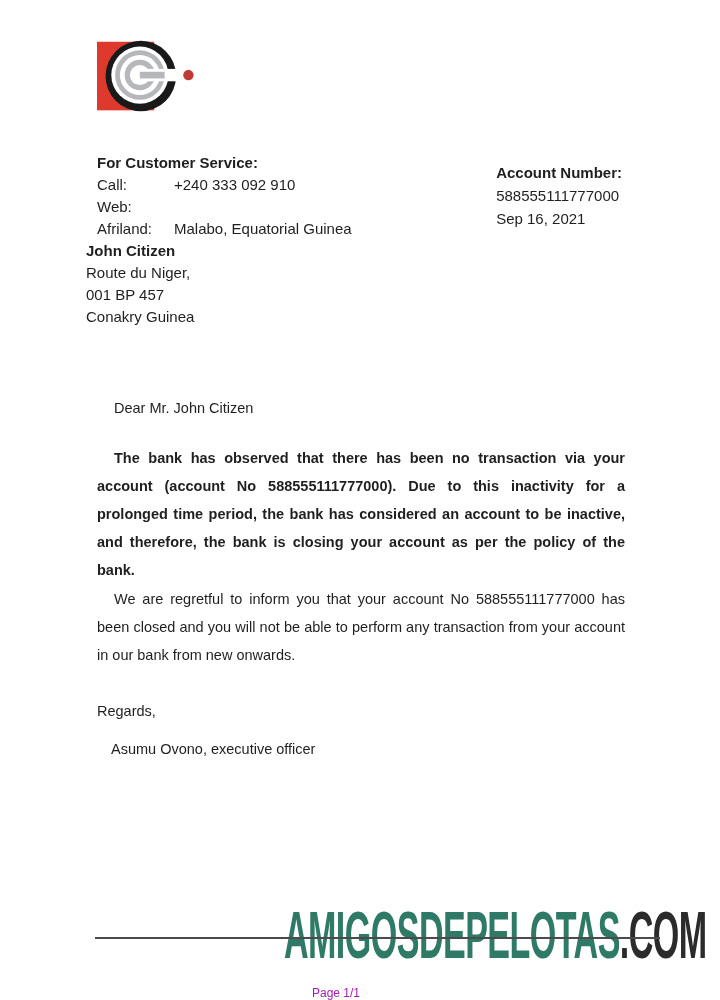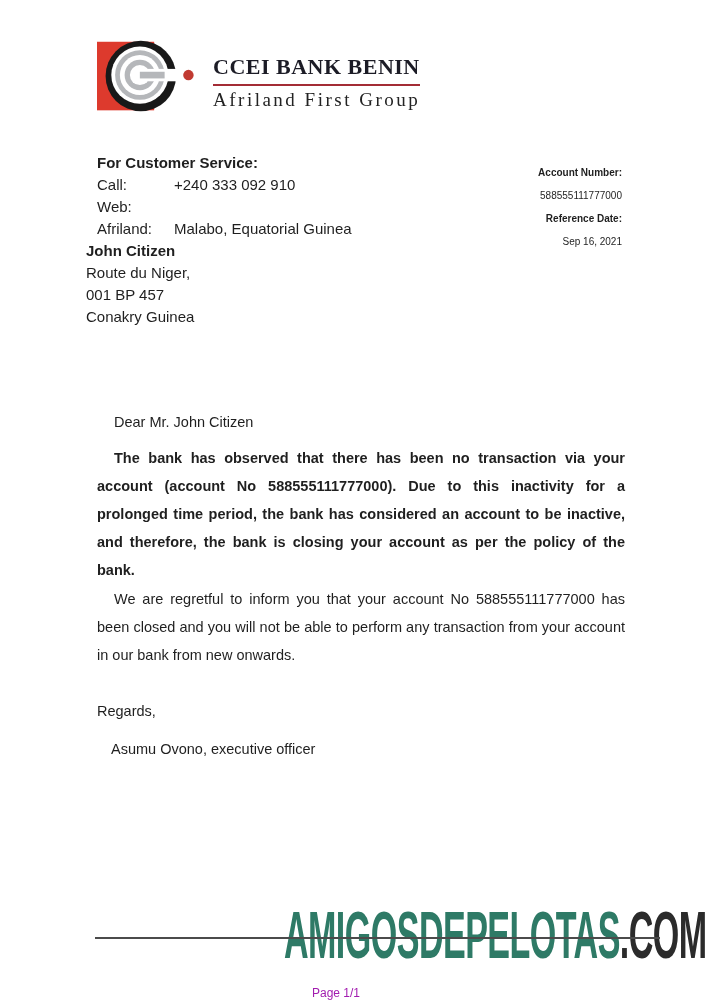--- a/index.html
+++ b/index.html
@@ -15,27 +15,27 @@
     font-size:22px;font-weight:bold;color:#1c1c26;letter-spacing:0.5px;
     border-bottom:2px solid #a32c35;padding-bottom:4px;white-space:nowrap;
   }
   .tagline{font-size:19px;color:#232323;letter-spacing:2.5px;margin-top:3px;white-space:nowrap;}
   
   .contact{position:absolute;left:97px;top:152px;font-size:15px;line-height:22px;}
   .contact-heading{font-weight:bold;}
   .contact-row{display:flex;}
   .contact-label{width:77px;flex:0 0 auto;}
   
-  .account{position:absolute;right:98px;top:161px;text-align:right;font-size:10px;line-height:23px;}
+  .account{position:absolute;right:98px;top:161px;font-size:15px;line-height:23px;}
   .acct-label{font-weight:bold;}
   
   .recipient{position:absolute;left:86px;top:240px;font-size:15px;line-height:22px;}
   .recipient-name{font-weight:bold;}
   
-  .salutation{position:absolute;left:97px;top:414px;font-size:14.5px;text-indent:17px;}
+  .salutation{position:absolute;left:97px;top:400px;font-size:14.5px;text-indent:17px;}
   .para{
     position:absolute;left:97px;width:528px;font-size:14.5px;line-height:28px;
     text-align:justify;text-indent:17px;margin:0;
   }
   .para-1{top:444px;font-weight:bold;}
   .para-2{top:585px;}
   .closing{position:absolute;left:97px;top:703px;font-size:14.5px;}
   .signature{position:absolute;left:111px;top:741px;font-size:14.5px;}
   
   .footer-rule{position:absolute;left:95px;top:937px;width:565px;height:2px;background:#4b4b4b;z-index:3;}
@@ -59,45 +59,40 @@
       <circle cx="46" cy="38" r="37" fill="#191919"></circle>
       <circle cx="45" cy="37" r="30" fill="#ffffff"></circle>
       <circle cx="45" cy="37" r="26" fill="#b5b7ba"></circle>
       <circle cx="45" cy="37" r="21" fill="#ffffff"></circle>
       <circle cx="45" cy="37" r="16" fill="#b5b7ba"></circle>
       <circle cx="45" cy="37" r="10.5" fill="#ffffff"></circle>
       <rect x="45" y="30.5" width="60" height="13" fill="#ffffff"></rect>
       <rect x="45" y="33.5" width="26" height="7" fill="#b5b7ba"></rect>
       <circle cx="96" cy="37" r="5.5" fill="#c13a31"></circle>
     </svg>
-    <div class="logo-text">
-      <div class="bank-name">CCEI BANK BENIN</div>
-      <div class="tagline">Afriland First Group</div>
-    </div>
   </div>
 
   <div class="contact">
     <div class="contact-heading">For Customer Service:</div>
     <div class="contact-row">
       <span class="contact-label">Call:</span>
       <span>+240 333 092 910</span>
     </div>
     <div class="contact-row">
       <span class="contact-label">Web:</span>
     </div>
     <div class="contact-row">
       <span class="contact-label">Afriland:</span>
       <span>Malabo, Equatorial Guinea</span>
     </div>
   </div>
 
   <div class="account">
     <div class="acct-label">Account Number:</div>
     <div>588555111777000</div>
-    <div class="acct-label">Reference Date:</div>
     <div>Sep 16, 2021</div>
   </div>
 
   <div class="recipient">
     <div class="recipient-name">John Citizen</div>
     <div>Route du Niger,</div>
     <div>001 BP 457</div>
     <div>Conakry Guinea</div>
   </div>
 

